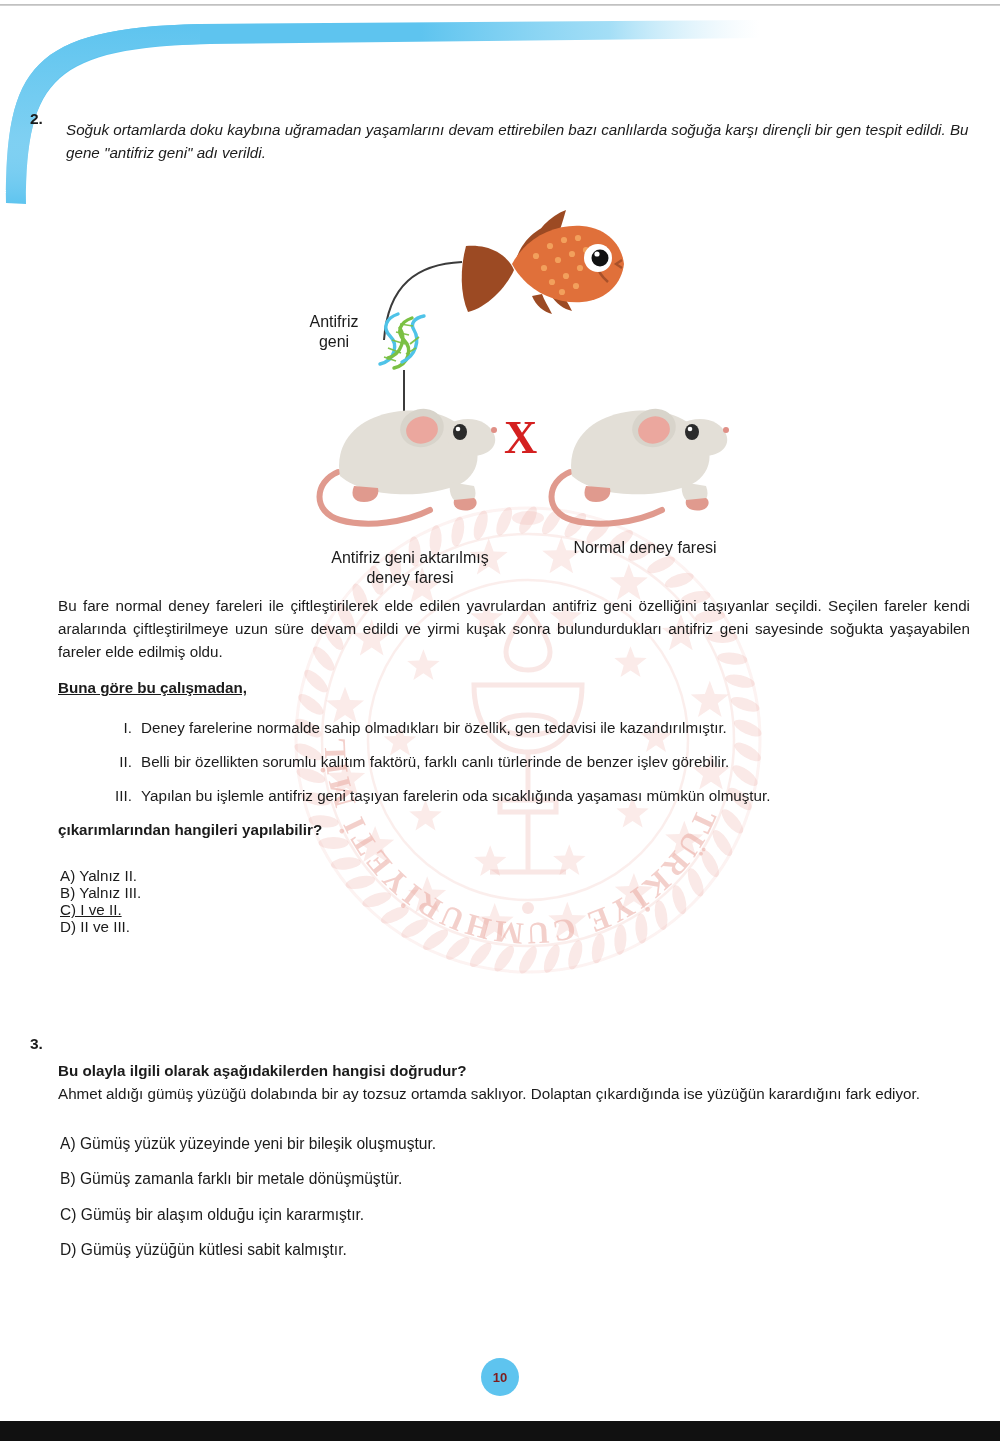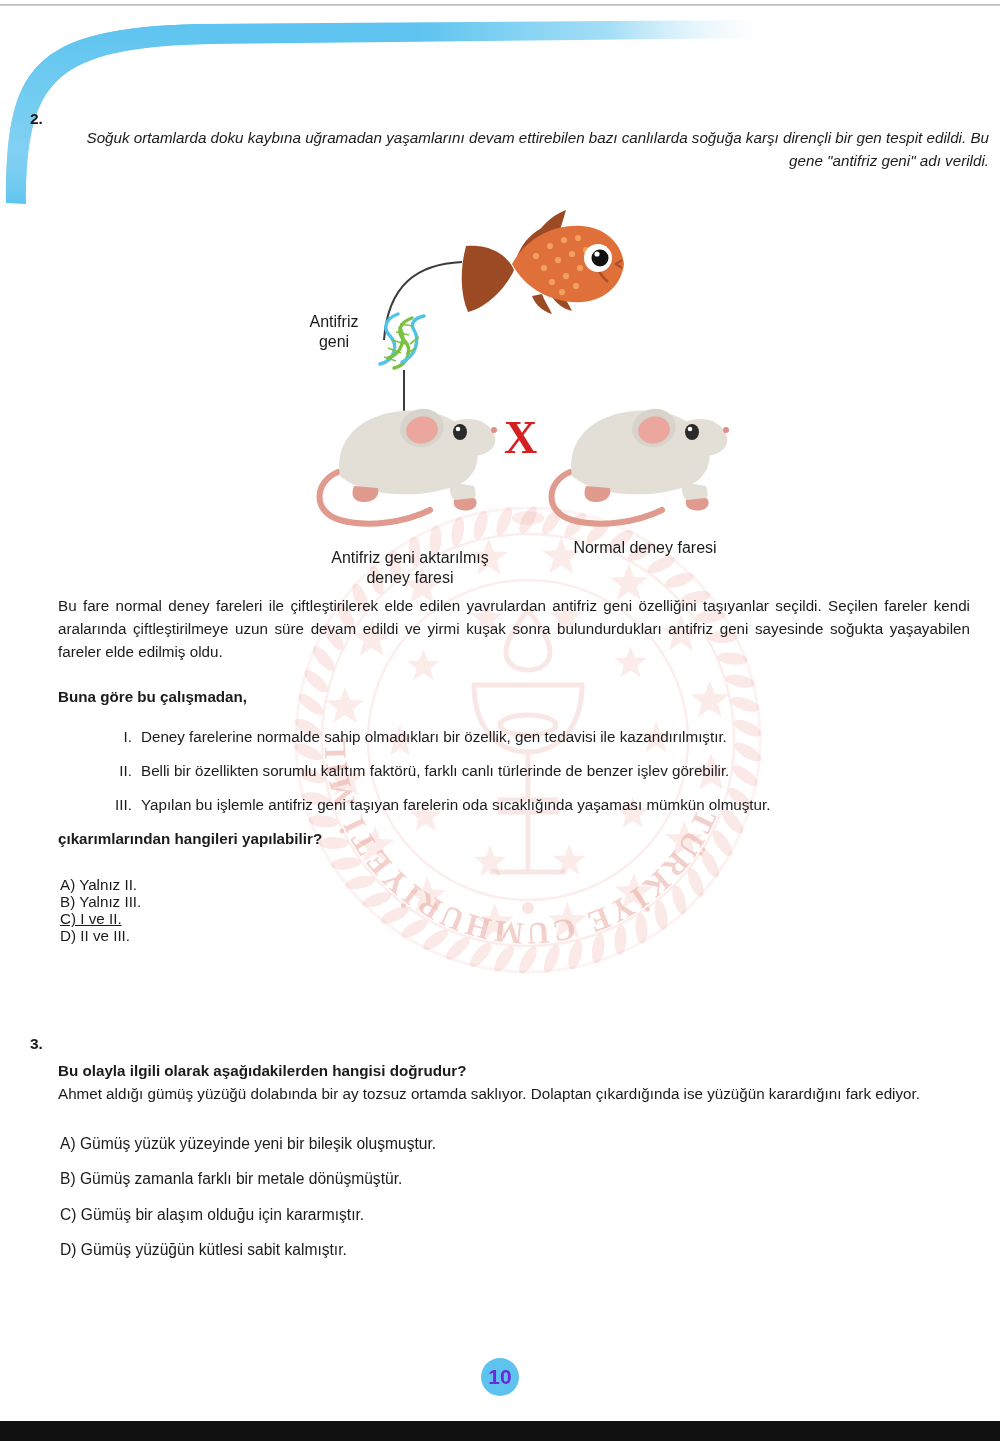--- a/index.html
+++ b/index.html
@@ -31,21 +31,21 @@
   .qblock{position:absolute;width:940px;left:30px;}
 
   .qnum{
     position:absolute;left:0;top:0;width:26px;text-align:left;
     font-weight:bold;font-size:15.5px;color:#1b1b1b;
   }
   .qbody{margin-left:28px;}
 
   .stem-italic{
     font-style:italic;font-size:15.2px;line-height:1.52;color:#1b1b1b;
-    text-align:right;margin:16px;
+    text-align:left;margin:8px;
   }
   .para{
     font-size:15.2px;line-height:1.5;color:#1b1b1b;margin:0;
     text-align:justify;
   }
   .para.nj{text-align:left;}
   .bold{font-weight:bold;}
 
   .romans{margin:0;padding:0;list-style:none;}
   .romans li{display:flex;font-size:15.2px;line-height:1.5;color:#1b1b1b;margin-bottom:11px;}
@@ -59,21 +59,21 @@
 
   
   .figure{position:absolute;left:280px;top:200px;width:470px;height:380px;}
   .fig-label{
     position:absolute;font-size:16px;color:#1b1b1b;line-height:1.25;text-align:center;
   }
 
   
   .pagenum{
     position:absolute;left:481px;top:1358px;width:38px;height:38px;border-radius:50%;
-    background:#5ec4ef;color:#6d28d9;font-weight:bold;font-size:21px;
+    background:#5ec4ef;color:#7f1d1d;font-weight:bold;font-size:13px;
     display:flex;align-items:center;justify-content:center;
   }
 </style>
 </head>
 <body>
 
 <div class="page">
 
   <div class="top-rule"></div>
 
@@ -344,21 +344,21 @@
         <span>Antifriz geni aktarılmış</span><br>
         <span>deney faresi</span>
       </div>
       <div class="fig-label" style="left:250px;top:338px;width:230px;">Normal deney faresi</div>
     </div>
 
     <div class="qblock" style="top:595px;">
       <div class="qbody">
         <p class="para" style="width:912px;">Bu fare normal deney fareleri ile çiftleştirilerek elde edilen yavrulardan antifriz geni özelliğini taşıyanlar seçildi. Seçilen fareler kendi aralarında çiftleştirilmeye uzun süre devam edildi ve yirmi kuşak sonra bulundurdukları antifriz geni sayesinde soğukta yaşayabilen fareler elde edilmiş oldu.</p>
 
-        <p class="para nj bold" style="margin-top:23px;">Buna göre bu çalışmadan,</p>
+        <p class="para nj bold" style="margin-top:14px;text-decoration:underline;">Buna göre bu çalışmadan,</p>
 
         <ul class="romans" style="margin-top:17px;margin-left:40px;width:860px;">
           <li>
             <span class="rn">I.</span>
             <span class="rt">Deney farelerine normalde sahip olmadıkları bir özellik, gen tedavisi ile kazandırılmıştır.</span>
           </li>
           <li>
             <span class="rn">II.</span>
             <span class="rt">Belli bir özellikten sorumlu kalıtım faktörü, farklı canlı türlerinde de benzer işlev görebilir.</span>
           </li>

